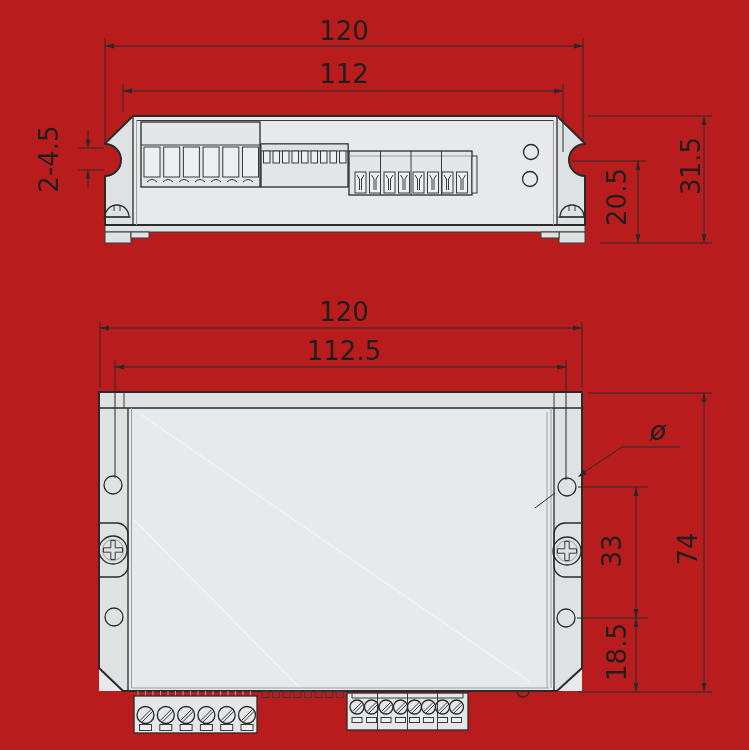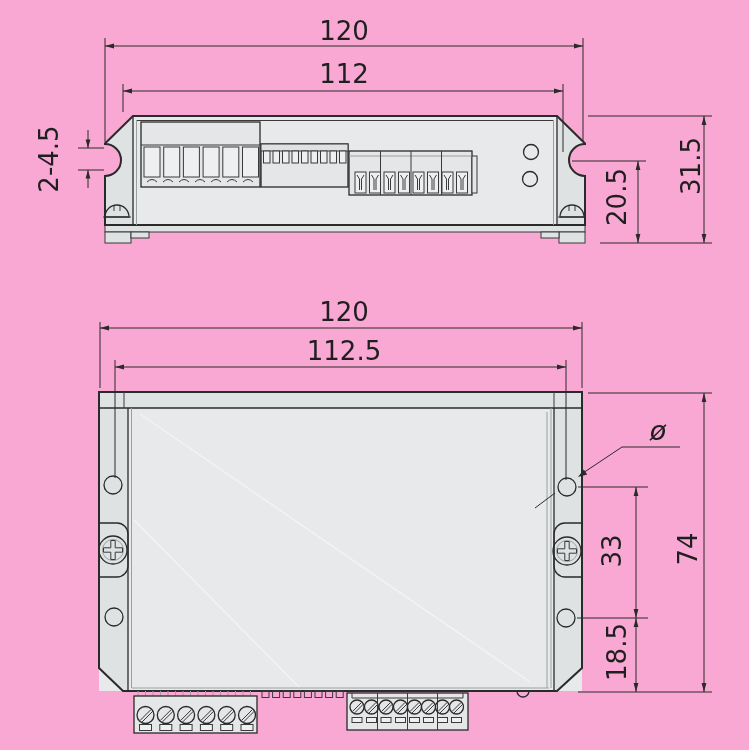--- a/index.html
+++ b/index.html
@@ -1,16 +1,16 @@
 <!DOCTYPE html>
 <html><head>
 <meta charset="utf-8">
 <style>
   html,body{margin:0;padding:0;background:#ffffff;}
-  .canvas{width:749px;height:750px;position:relative;background:#f9a8d4;overflow:hidden;}
+  .canvas{width:749px;height:750px;position:relative;background:#b91c1c;overflow:hidden;}
   svg{display:block;}
   text{font-family:"DejaVu Sans","Liberation Sans",sans-serif;fill:#1f1f1f;}
   .dim-text{font-size:26px;}
   .dia-text{font-size:27px;font-style:italic;}
   .ol{stroke:#2a2a2a;stroke-width:2;fill:none;stroke-linejoin:miter;}
   .s13{stroke:#2a2a2a;stroke-width:1.3;fill:none;}
   .s1{stroke:#3a3a3a;stroke-width:1;fill:none;}
   .sl{stroke:#9aa0a2;stroke-width:1;fill:none;}
   .dim{stroke:#2a2a2a;stroke-width:1;fill:none;}
   .arw{fill:#2a2a2a;stroke:none;}

